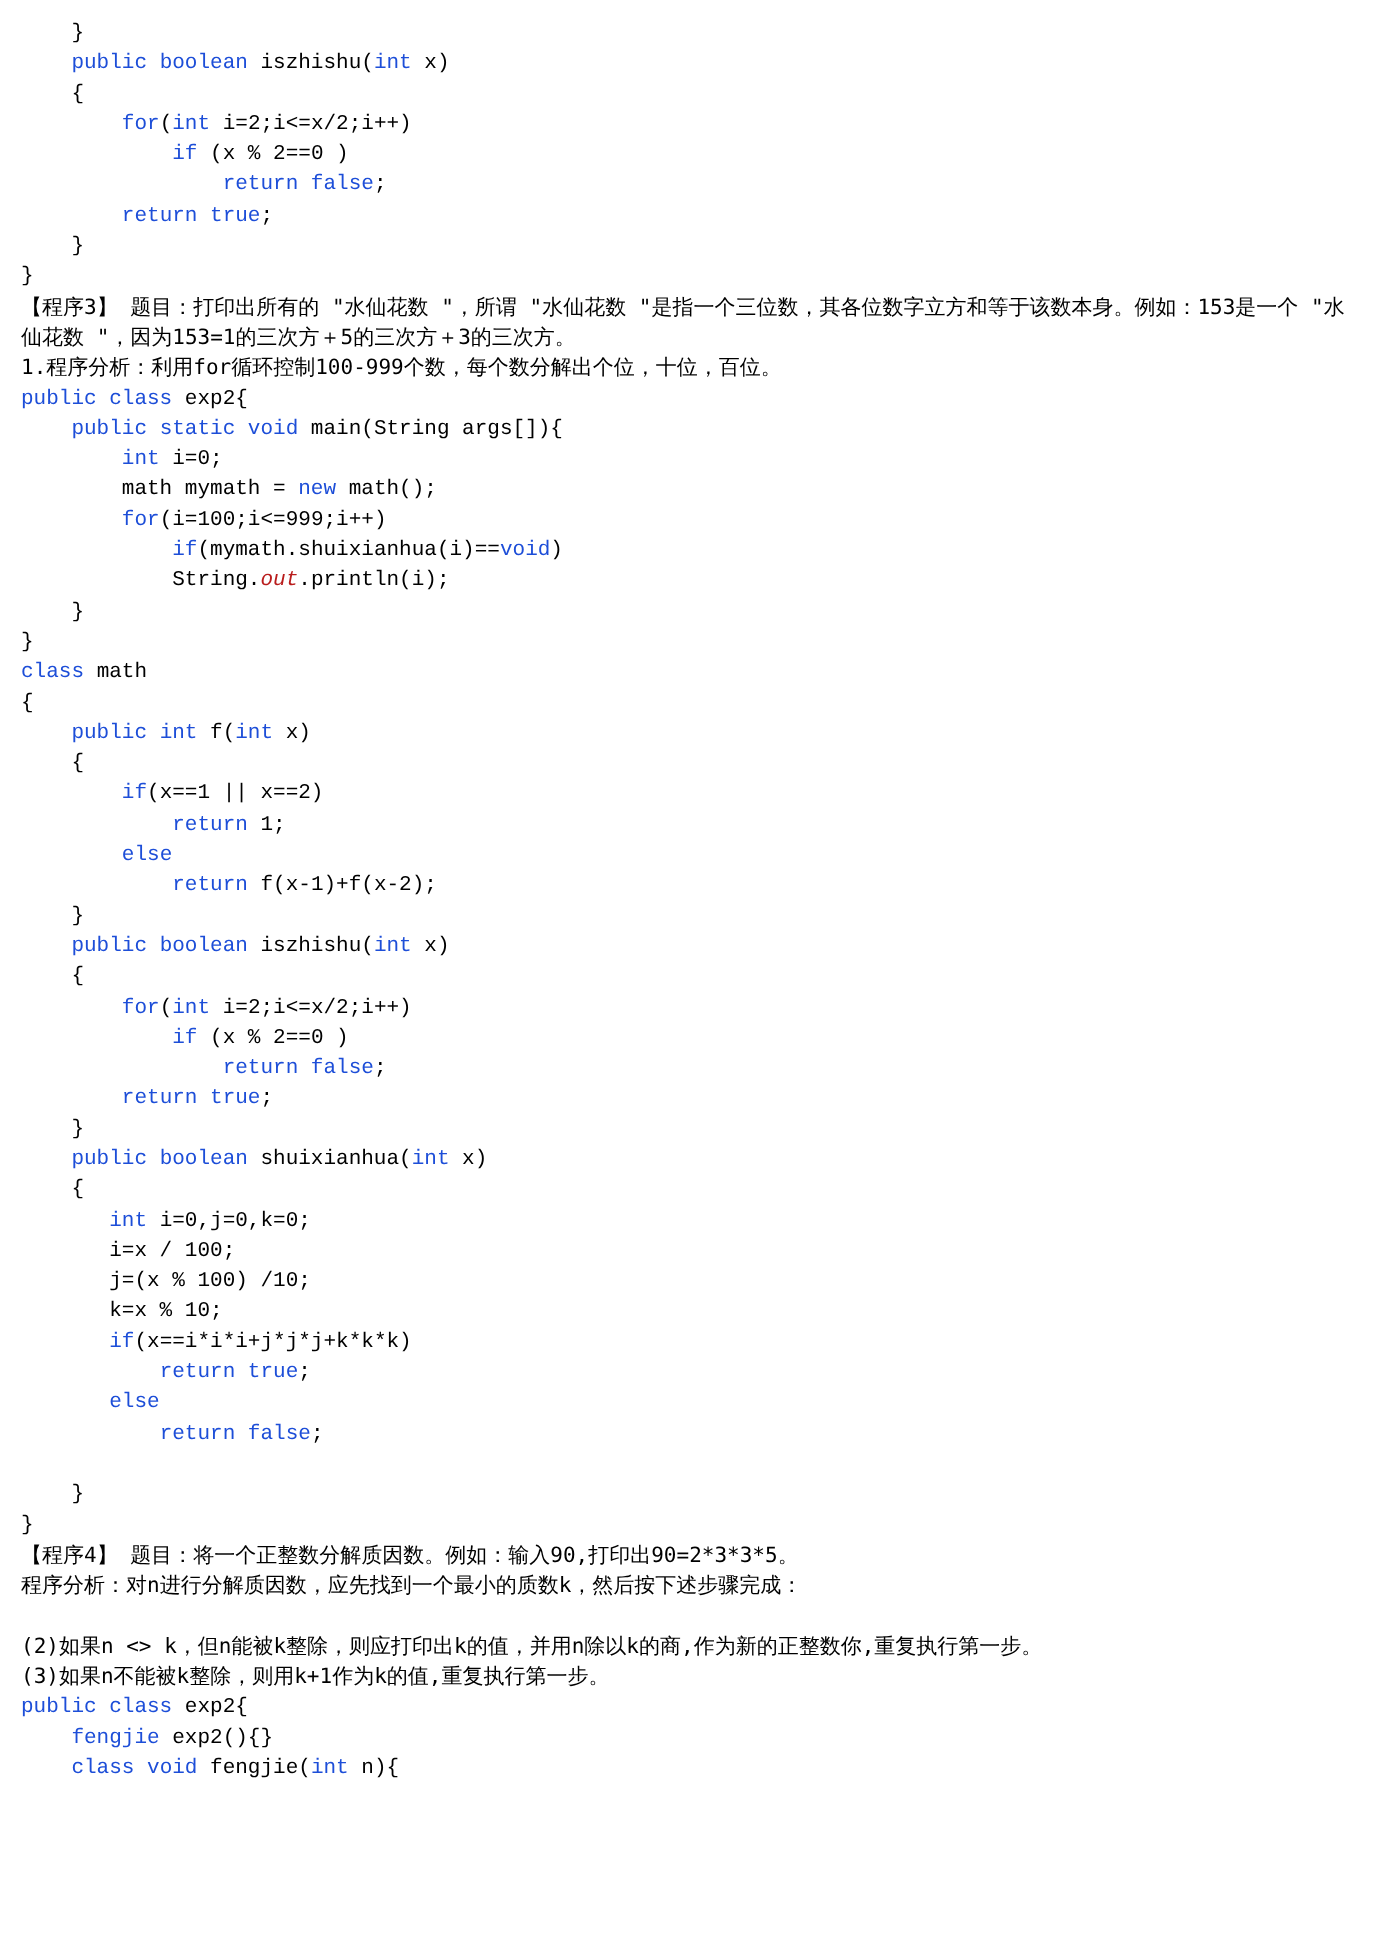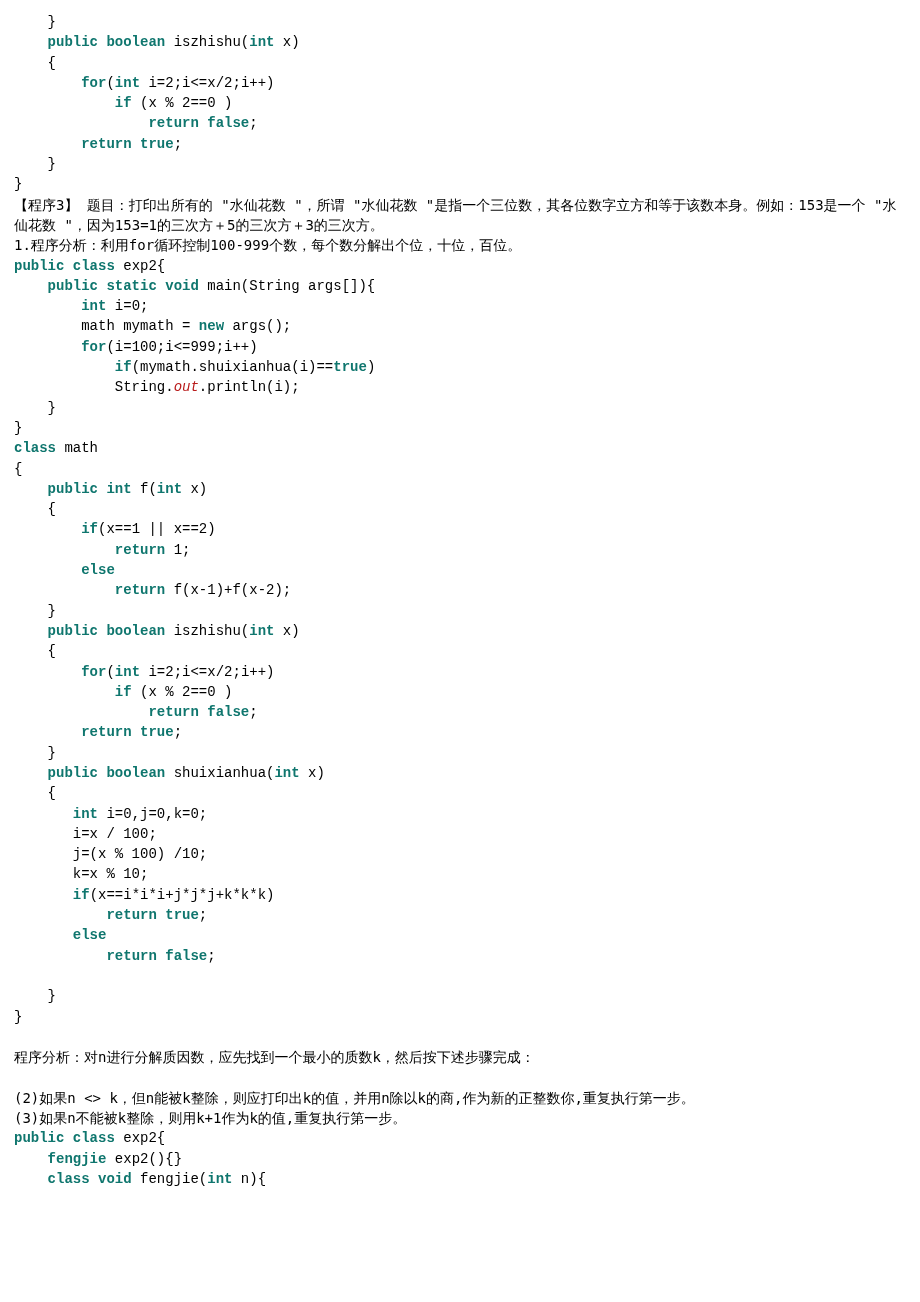--- a/index.html
+++ b/index.html
@@ -12,21 +12,21 @@
     color: #000;
     width: 892px;
   }
   pre {
     font-family: "Courier New", "SimSun", "宋体", monospace;
     font-size: 14px;
     line-height: 1.45;
     white-space: pre;
     margin: 0;
   }
-  .kw { color: #0f766e; font-weight: bold; }
+  .kw { color: #1d4ed8; font-weight: normal; }
   .it { font-style: italic; color: #b91c1c; }
 </style>
 </head>
 <body>
 
 <pre><span>    }</span>
 <span>    </span><span class="kw">public boolean</span><span> iszhishu(</span><span class="kw">int</span><span> x)</span>
 <span>    {</span>
 <span>        </span><span class="kw">for</span><span>(</span><span class="kw">int</span><span> i=2;i&lt;=x/2;i++)</span>
 <span>            </span><span class="kw">if</span><span> (x % 2==0 )</span>
@@ -37,23 +37,23 @@
 </pre>
 
 <div>
 <span>【程序3】   题目：打印出所有的 "水仙花数 "，所谓 "水仙花数 "是指一个三位数，其各位数字立方和等于该数本身。例如：153是一个 "水仙花数 "，因为153=1的三次方＋5的三次方＋3的三次方。</span><br>
 <span>1.程序分析：利用for循环控制100-999个数，每个数分解出个位，十位，百位。</span>
 </div>
 
 <pre><span class="kw">public class</span><span> exp2{</span>
 <span>    </span><span class="kw">public static void</span><span> main(String args[]){</span>
 <span>        </span><span class="kw">int</span><span> i=0;</span>
-<span>        math mymath = </span><span class="kw">new</span><span> args();</span>
+<span>        math mymath = </span><span class="kw">new</span><span> math();</span>
 <span>        </span><span class="kw">for</span><span>(i=100;i&lt;=999;i++)</span>
-<span>            </span><span class="kw">if</span><span>(mymath.shuixianhua(i)==</span><span class="kw">true</span><span>)</span>
+<span>            </span><span class="kw">if</span><span>(mymath.shuixianhua(i)==</span><span class="kw">void</span><span>)</span>
 <span>            String.</span><span class="it">out</span><span>.println(i);</span>
 <span>    }</span>
 <span>}</span>
 <span class="kw">class</span><span> math</span>
 <span>{</span>
 <span>    </span><span class="kw">public int</span><span> f(</span><span class="kw">int</span><span> x)</span>
 <span>    {</span>
 <span>        </span><span class="kw">if</span><span>(x==1 || x==2)</span>
 <span>            </span><span class="kw">return</span><span> 1;</span>
 <span>        </span><span class="kw">else</span>
@@ -74,21 +74,21 @@
 <span>       k=x % 10;</span>
 <span>       </span><span class="kw">if</span><span>(x==i*i*i+j*j*j+k*k*k)</span>
 <span>           </span><span class="kw">return true</span><span>;</span>
 <span>       </span><span class="kw">else</span>
 <span>           </span><span class="kw">return false</span><span>;</span>
 <span></span>
 <span>    }</span>
 <span>}</span></pre>
 
 <div>
-<br>
+<span>【程序4】   题目：将一个正整数分解质因数。例如：输入90,打印出90=2*3*3*5。</span><br>
 <span>程序分析：对n进行分解质因数，应先找到一个最小的质数k，然后按下述步骤完成：</span><br>
 <br>
 <span>(2)如果n &lt;&gt; k，但n能被k整除，则应打印出k的值，并用n除以k的商,作为新的正整数你,重复执行第一步。</span><br>
 <span>(3)如果n不能被k整除，则用k+1作为k的值,重复执行第一步。</span>
 </div>
 
 <pre><span class="kw">public class</span><span> exp2{</span>
 <span>    </span><span class="kw">fengjie</span><span> exp2(){}</span>
 <span>    </span><span class="kw">class void</span><span> fengjie(</span><span class="kw">int</span><span> n){</span></pre>
 

